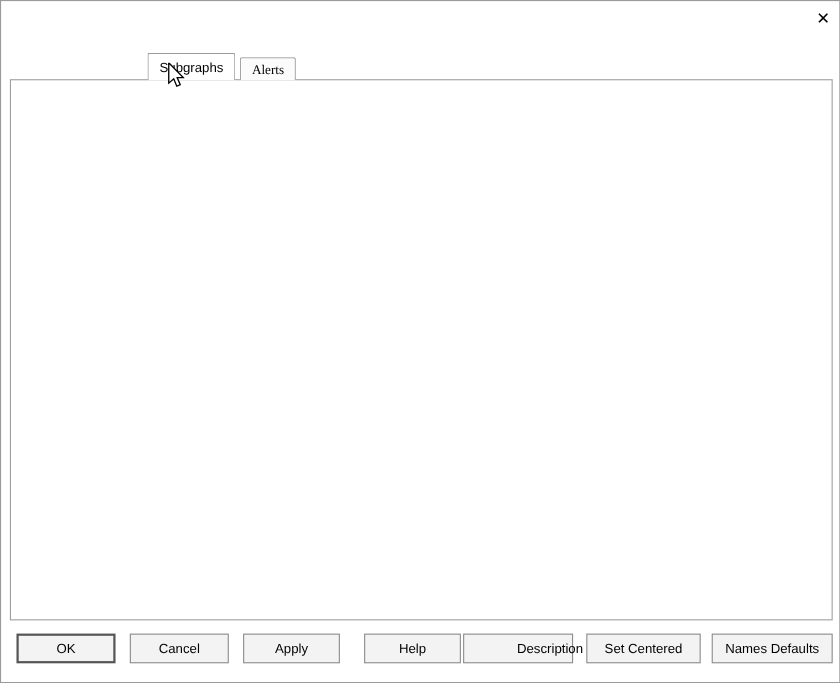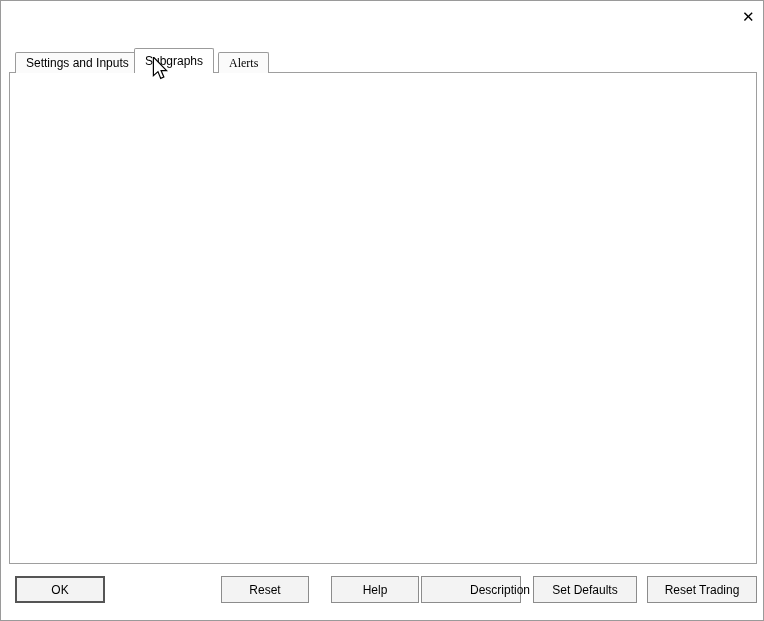--- a/index.html
+++ b/index.html
@@ -56,21 +56,20 @@
   .btn { position:absolute; height:27px; background:#f3f3f3; border:1px solid #8c8c8c; font-family:inherit; font-size:12px; text-align:center; }
   .btn.default { border:2px solid #555; }
 </style>
 </head>
 <body>
 
 <div class="dialog">
 
   <div class="abs close" style="left:741px; top:7px;">✕</div>
 
-  <div class="tab" style="left:14px;">Settings and Inputs</div>
   <div class="tab active" style="left:133px;">Subgraphs</div>
   <div class="tab" style="left:217px;font-family:Liberation Serif, serif;">Alerts</div>
 
   <svg class="abs" style="left:151px; top:56px; z-index:9;" width="16" height="24" viewBox="0 0 13 20">
     <path d="M1,0 L1,15.5 L4.8,12.2 L7.1,17.8 L9.7,16.7 L7.4,11.3 L12,11.3 Z" fill="#ffffff" stroke="#000000" stroke-width="1"></path>
   </svg>
 
   <div class="abs pane" style="left:8px; top:71px; width:748px; height:492px;"></div>
 
   <div class="abs lbl" style="left:30px; top:91px;">Graph Draw Type:</div>
@@ -239,19 +238,20 @@
   </div>
   <div class="cb" style="left:34px; top:534px;">
     <span class="box checked"></span>
     <span class="cap">Always Show Name and Value Labels When Enabled</span>
   </div>
 
   <div class="abs lbl" style="left:400px; top:537px;">Transparency Level for Fill Styles:</div>
   <input class="tinput" style="left: 626px; top: 531px; width: 54px; height: 21px;" value="75">
 
   <button class="btn default" style="left:14px; top:575px; width:90px;">OK</button>
-  <button class="btn" style="left:220px; top:575px; width:88px;">Reset</button>
+  <button class="btn" style="left:117px; top:575px; width:90px;">Cancel</button>
+  <button class="btn" style="left:220px; top:575px; width:88px;">Apply</button>
   <button class="btn" style="left:330px; top:575px; width:88px;">Help</button>
   <button class="btn" style="left:420px; top:575px; width:100px;padding-left:48px;">Description</button>
-  <button class="btn" style="left:532px; top:575px; width:104px;">Set Defaults</button>
-  <button class="btn" style="left:646px; top:575px; width:110px;">Reset Trading</button>
+  <button class="btn" style="left:532px; top:575px; width:104px;">Set Centered</button>
+  <button class="btn" style="left:646px; top:575px; width:110px;">Names Defaults</button>
 
 </div>
 
 </body></html>

